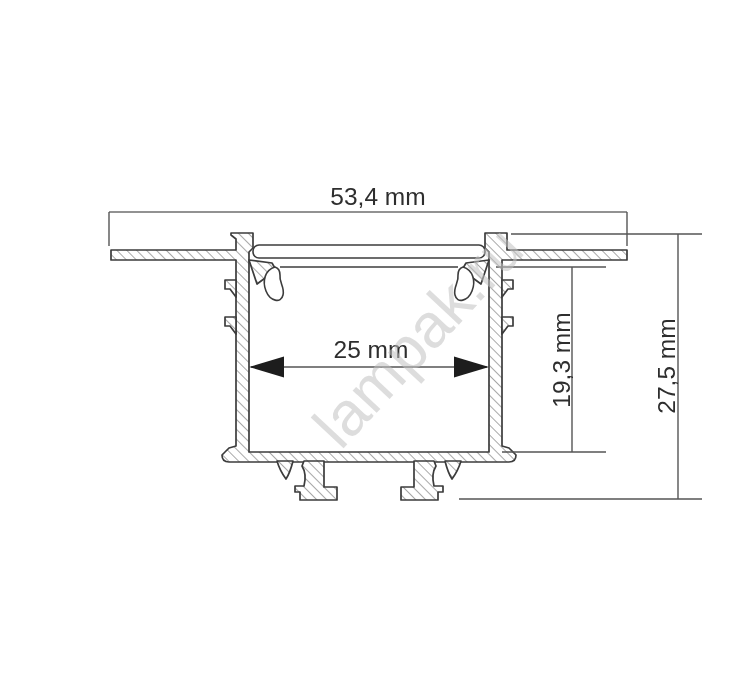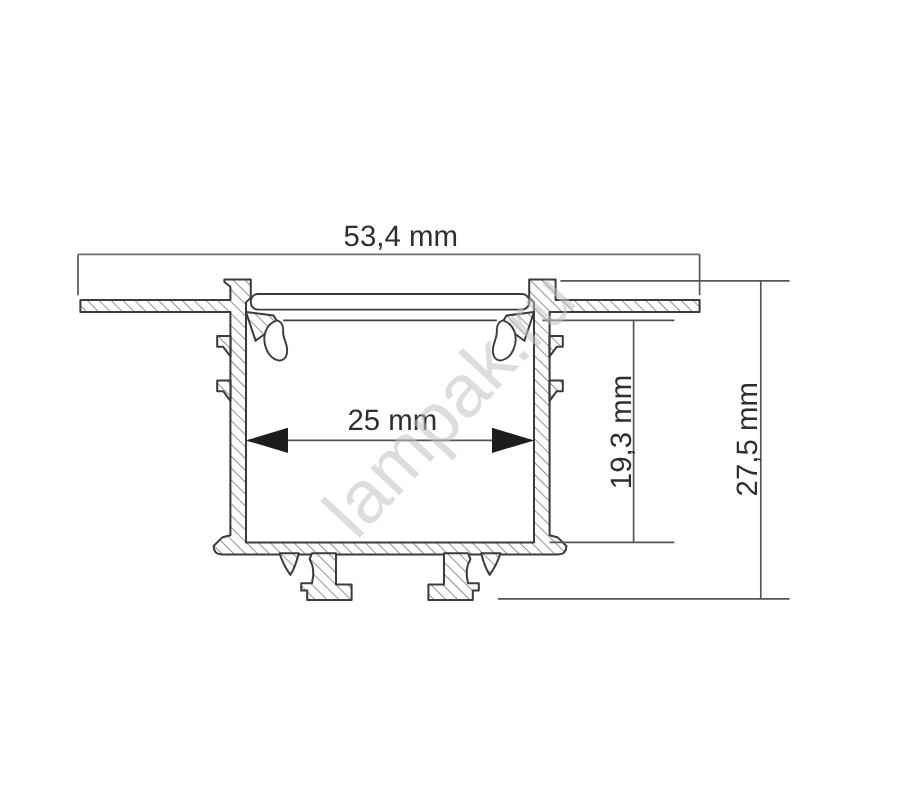--- a/index.html
+++ b/index.html
@@ -9,20 +9,21 @@
     width: 755px;
     height: 677px;
     overflow: hidden;
     font-family: "Liberation Sans", sans-serif;
   }
   .canvas {
     position: relative;
     width: 683px;
     height: 677px;
     background: #ffffff;
+    margin-left: 44px;
   }
   svg { display: block; }
   .outline {
     stroke: #3c3c3c;
     stroke-width: 1.7;
     stroke-linejoin: round;
     fill: url(#hatch);
   }
   .cover {
     stroke: #3c3c3c;

